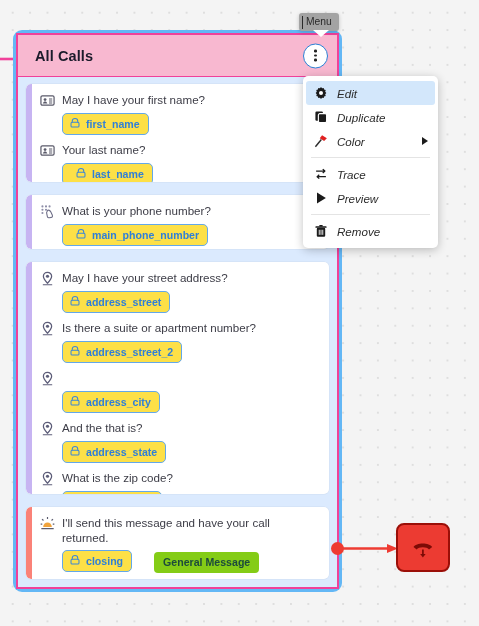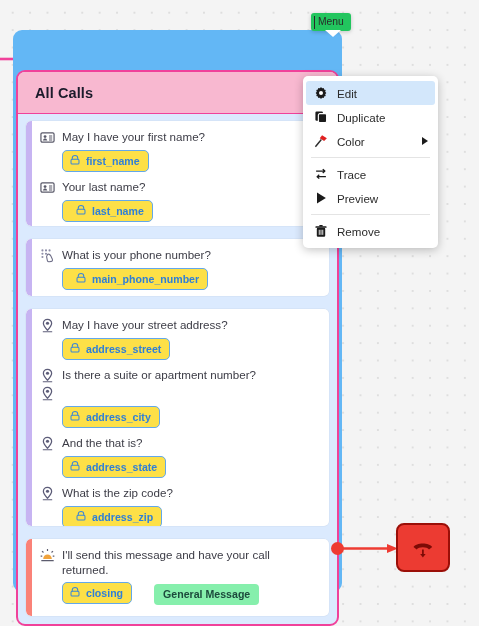--- a/index.html
+++ b/index.html
@@ -35,27 +35,26 @@
     top: 30px;
     width: 329px;
     height: 562px;
     border-radius: 9px;
     background: #63b7f5;           
     padding: 3px;
   }
   #node-card-inner {
     width: 100%;
     height: 100%;
-    border-radius: 9px;
+    border-radius: 0;
     border: 2px solid #f0419a;     
     background: #dbeafe;           
     overflow: hidden;
     display: flex;
     flex-direction: column;
-    margin-top: 37px;
   }
 
   
   #node-header {
     height: 42px;
     flex: 0 0 42px;
     background: #f8b8d0;
     border-bottom: 1px solid #f0419a;
     display: flex;
     align-items: center;
@@ -198,27 +197,26 @@
     align-items: center;
     justify-content: center;
     cursor: pointer;
   }
 
   
   #menu-tooltip {
     position: absolute;
     left: 299px;
     top: 13px;
-    background: #22c55e;
+    background: #a3a3a3;
     border-radius: 3px;
     padding: 3px 7px 4px 7px;
     font-size: 10.3px;
     color: #2a2a2a;
     box-shadow: 0 1px 4px rgba(0,0,0,.2);
-    margin-left: 12px;
   }
   #menu-tooltip::after {
     content: "";
     position: absolute;
     left: 14px;
     bottom: -6px;
     width: 0; height: 0;
     border-left: 8px solid transparent;
     border-right: 8px solid transparent;
     border-top: 7px solid #ffffff;
@@ -257,21 +255,21 @@
     background: #d3e7fb;
     margin: 0 3px;
     border-radius: 3px;
     padding-left: 8px;
   }
   .menu-icon {
     flex: 0 0 14px;
     width: 14px; height: 14px;
     display: flex; align-items: center; justify-content: center;
   }
-  .menu-label { flex: 1 1 auto; }
+  .menu-label { flex: 1 1 auto; font-style: italic; }
   .menu-sub {
     width: 0; height: 0;
     border-top: 4.5px solid transparent;
     border-bottom: 4.5px solid transparent;
     border-left: 6.5px solid #1b1b1b;
   }
   .menu-sep {
     height: 1px;
     background: #e4e4e4;
     margin: 4px 8px;
@@ -382,20 +380,26 @@
               <span>address_street</span>
             </div><div class="qrow">
               <span class="qicon">
                 <svg width="15" height="15" viewBox="0 0 16 16">
                   <path d="M8 1.4 c-2.5 0 -4.4 1.9 -4.4 4.3 C3.6 8.6 8 13 8 13 s4.4-4.4 4.4-7.3 C12.4 3.3 10.5 1.4 8 1.4 z" fill="none" stroke="#5c5c78" stroke-width="1.35"></path>
               <circle cx="8" cy="5.6" r="1.7" fill="#5c5c78"></circle>
               <line x1="3" y1="14.6" x2="13" y2="14.6" stroke="#5c5c78" stroke-width="1.1"></line>
                 </svg>
               </span>
               <span class="qtext">Is there a suite or apartment number?</span>
+            </div><div class="chip">
+              <span><svg width="12" height="12" viewBox="0 0 16 16">
+                  <path d="M4.3 7.2 V5.6 a3.7 3.7 0 0 1 7.4 0 V7.2" fill="none" stroke="#3b86d8" stroke-width="1.4"></path>
+              <rect x="2.7" y="7.1" width="10.6" height="6.2" rx="1.4" fill="none" stroke="#3b86d8" stroke-width="1.4"></rect>
+                </svg></span>
+              <span>address_street_2</span>
             </div><div class="qrow">
               <span class="qicon">
                 <svg width="15" height="15" viewBox="0 0 16 16">
                   <path d="M8 1.4 c-2.5 0 -4.4 1.9 -4.4 4.3 C3.6 8.6 8 13 8 13 s4.4-4.4 4.4-7.3 C12.4 3.3 10.5 1.4 8 1.4 z" fill="none" stroke="#5c5c78" stroke-width="1.35"></path>
               <circle cx="8" cy="5.6" r="1.7" fill="#5c5c78"></circle>
               <line x1="3" y1="14.6" x2="13" y2="14.6" stroke="#5c5c78" stroke-width="1.1"></line>
                 </svg>
               </span>
             </div><div class="chip">
               <span><svg width="12" height="12" viewBox="0 0 16 16">
@@ -449,21 +453,21 @@
               <line x1="1.4" y1="13.4" x2="14.6" y2="13.4" stroke="#5c5c6e" stroke-width="1.3"></line>
                 </svg>
               </span>
               <span class="qtext">I'll send this message and have your call returned.</span>
             </div><div class="chip">
               <span><svg width="12" height="12" viewBox="0 0 16 16">
                   <path d="M4.3 7.2 V5.6 a3.7 3.7 0 0 1 7.4 0 V7.2" fill="none" stroke="#3b86d8" stroke-width="1.4"></path>
               <rect x="2.7" y="7.1" width="10.6" height="6.2" rx="1.4" fill="none" stroke="#3b86d8" stroke-width="1.4"></rect>
                 </svg></span>
               <span>closing</span>
-            </div><div class="badge" style="background: #86efac;">General Message</div></div>
+            </div><div class="badge" style="background: #84cc16;">General Message</div></div>
         </div>
       </div>
   </div>
 </div>
 
 <div id="outbound-dot"></div>
 <svg id="outbound-arrow" viewBox="0 0 56 11">
   <line x1="0" y1="5.5" x2="48" y2="5.5" stroke="#ee3b32" stroke-width="2.6"></line>
   <polygon points="45,1 56,5.5 45,10" fill="#ee3b32"></polygon>
 </svg>

